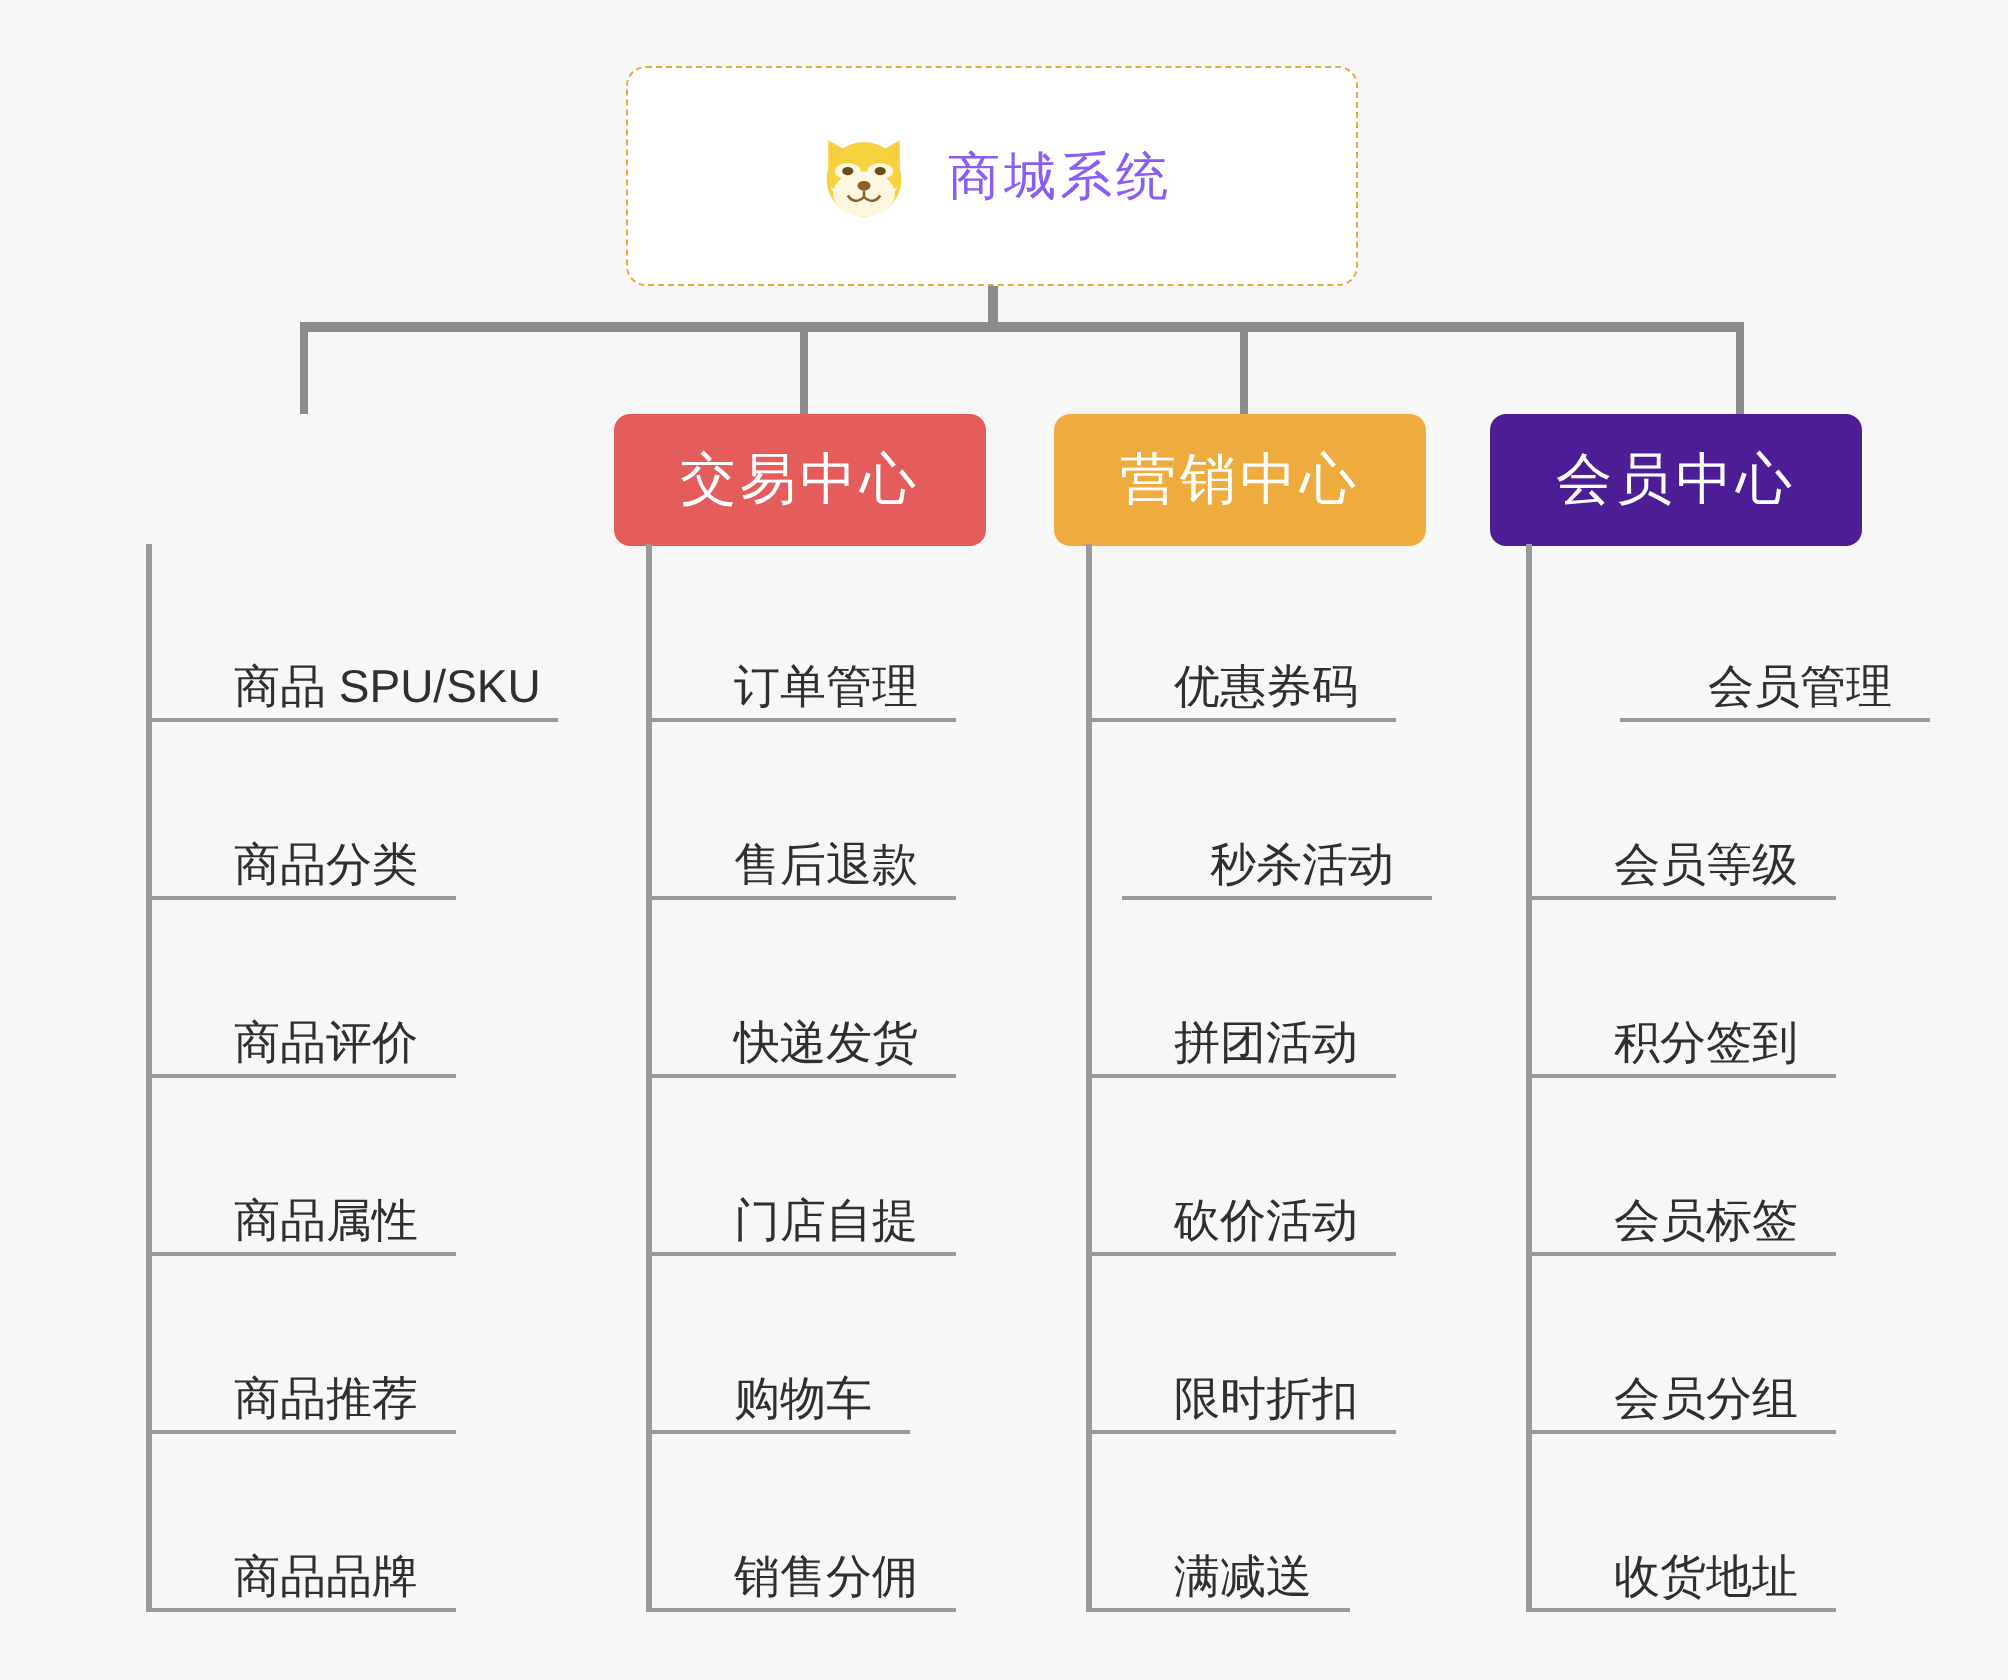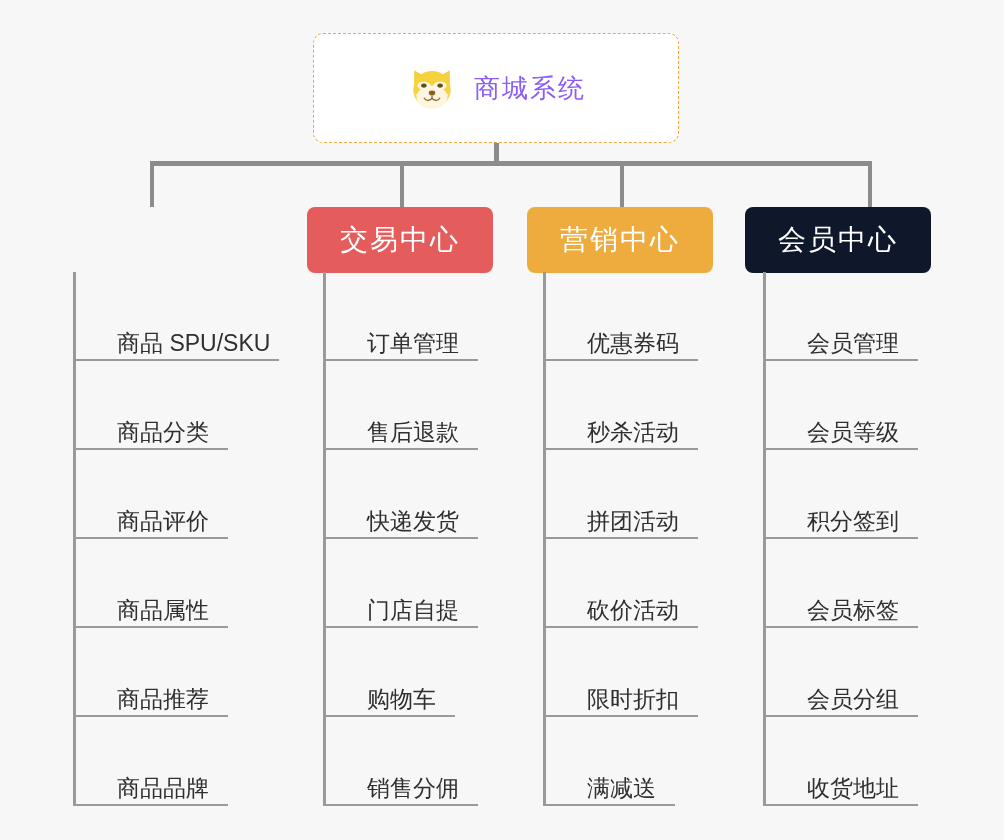--- a/index.html
+++ b/index.html
@@ -150,21 +150,21 @@
   <div class="conn conn-v" style="left:400px; top:161px; height:46px;"></div>
   <div class="conn conn-v" style="left:620px; top:161px; height:46px;"></div>
   <div class="conn conn-v" style="left:868px; top:161px; height:46px;"></div>
 
   <div class="cat-box" style="left:307px; top:207px; background:#e45c5c;">
     <span>交易中心</span>
   </div>
   <div class="cat-box" style="left:527px; top:207px; background:#eeac3f;">
     <span>营销中心</span>
   </div>
-  <div class="cat-box" style="left:745px; top:207px; background:#0f172a;">
+  <div class="cat-box" style="left:745px; top:207px; background:#4c1d95;">
     <span>会员中心</span>
   </div>
 
   <div class="leaf-col" style="left:73px;">
     <div class="leaf-spine" style="height:534px;"></div>
     <div class="leaf-item" style="top:0px; width:206px;">
       <span class="leaf-label">商品 SPU/SKU</span>
       <div class="leaf-rule" style="width:206px;"></div>
     </div>
     <div class="leaf-item" style="top:89px; width:155px;">
@@ -216,21 +216,21 @@
       <div class="leaf-rule" style="width:155px;"></div>
     </div>
   </div>
 
   <div class="leaf-col" style="left:543px;">
     <div class="leaf-spine" style="height:534px;"></div>
     <div class="leaf-item" style="top:0px; width:155px;">
       <span class="leaf-label">优惠券码</span>
       <div class="leaf-rule" style="width:155px;"></div>
     </div>
-    <div class="leaf-item" style="top:89px; width:155px;">
+    <div class="leaf-item" style="top:89px; width:155px;margin-left:18px;">
       <span class="leaf-label">秒杀活动</span>
       <div class="leaf-rule" style="width:155px;"></div>
     </div>
     <div class="leaf-item" style="top:178px; width:155px;">
       <span class="leaf-label">拼团活动</span>
       <div class="leaf-rule" style="width:155px;"></div>
     </div>
     <div class="leaf-item" style="top:267px; width:155px;">
       <span class="leaf-label">砍价活动</span>
       <div class="leaf-rule" style="width:155px;"></div>
@@ -240,21 +240,21 @@
       <div class="leaf-rule" style="width:155px;"></div>
     </div>
     <div class="leaf-item" style="top:445px; width:132px;">
       <span class="leaf-label">满减送</span>
       <div class="leaf-rule" style="width:132px;"></div>
     </div>
   </div>
 
   <div class="leaf-col" style="left:763px;">
     <div class="leaf-spine" style="height:534px;"></div>
-    <div class="leaf-item" style="top:0px; width:155px;">
+    <div class="leaf-item" style="top:0px; width:155px;margin-left:47px;">
       <span class="leaf-label">会员管理</span>
       <div class="leaf-rule" style="width:155px;"></div>
     </div>
     <div class="leaf-item" style="top:89px; width:155px;text-decoration:underline;">
       <span class="leaf-label">会员等级</span>
       <div class="leaf-rule" style="width:155px;"></div>
     </div>
     <div class="leaf-item" style="top:178px; width:155px;">
       <span class="leaf-label">积分签到</span>
       <div class="leaf-rule" style="width:155px;"></div>

